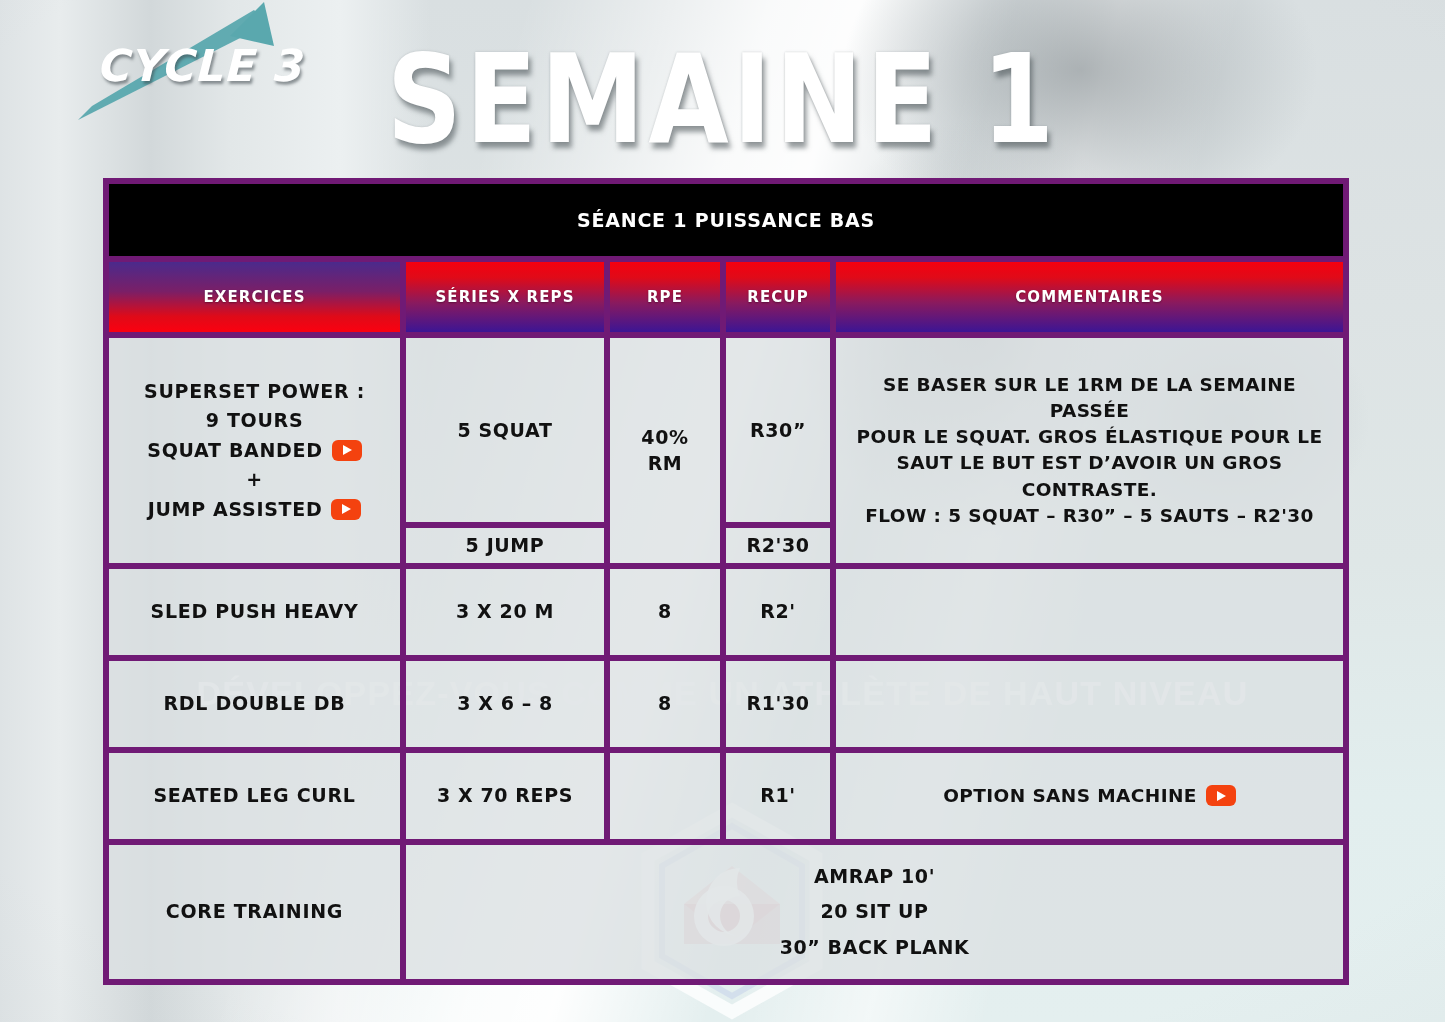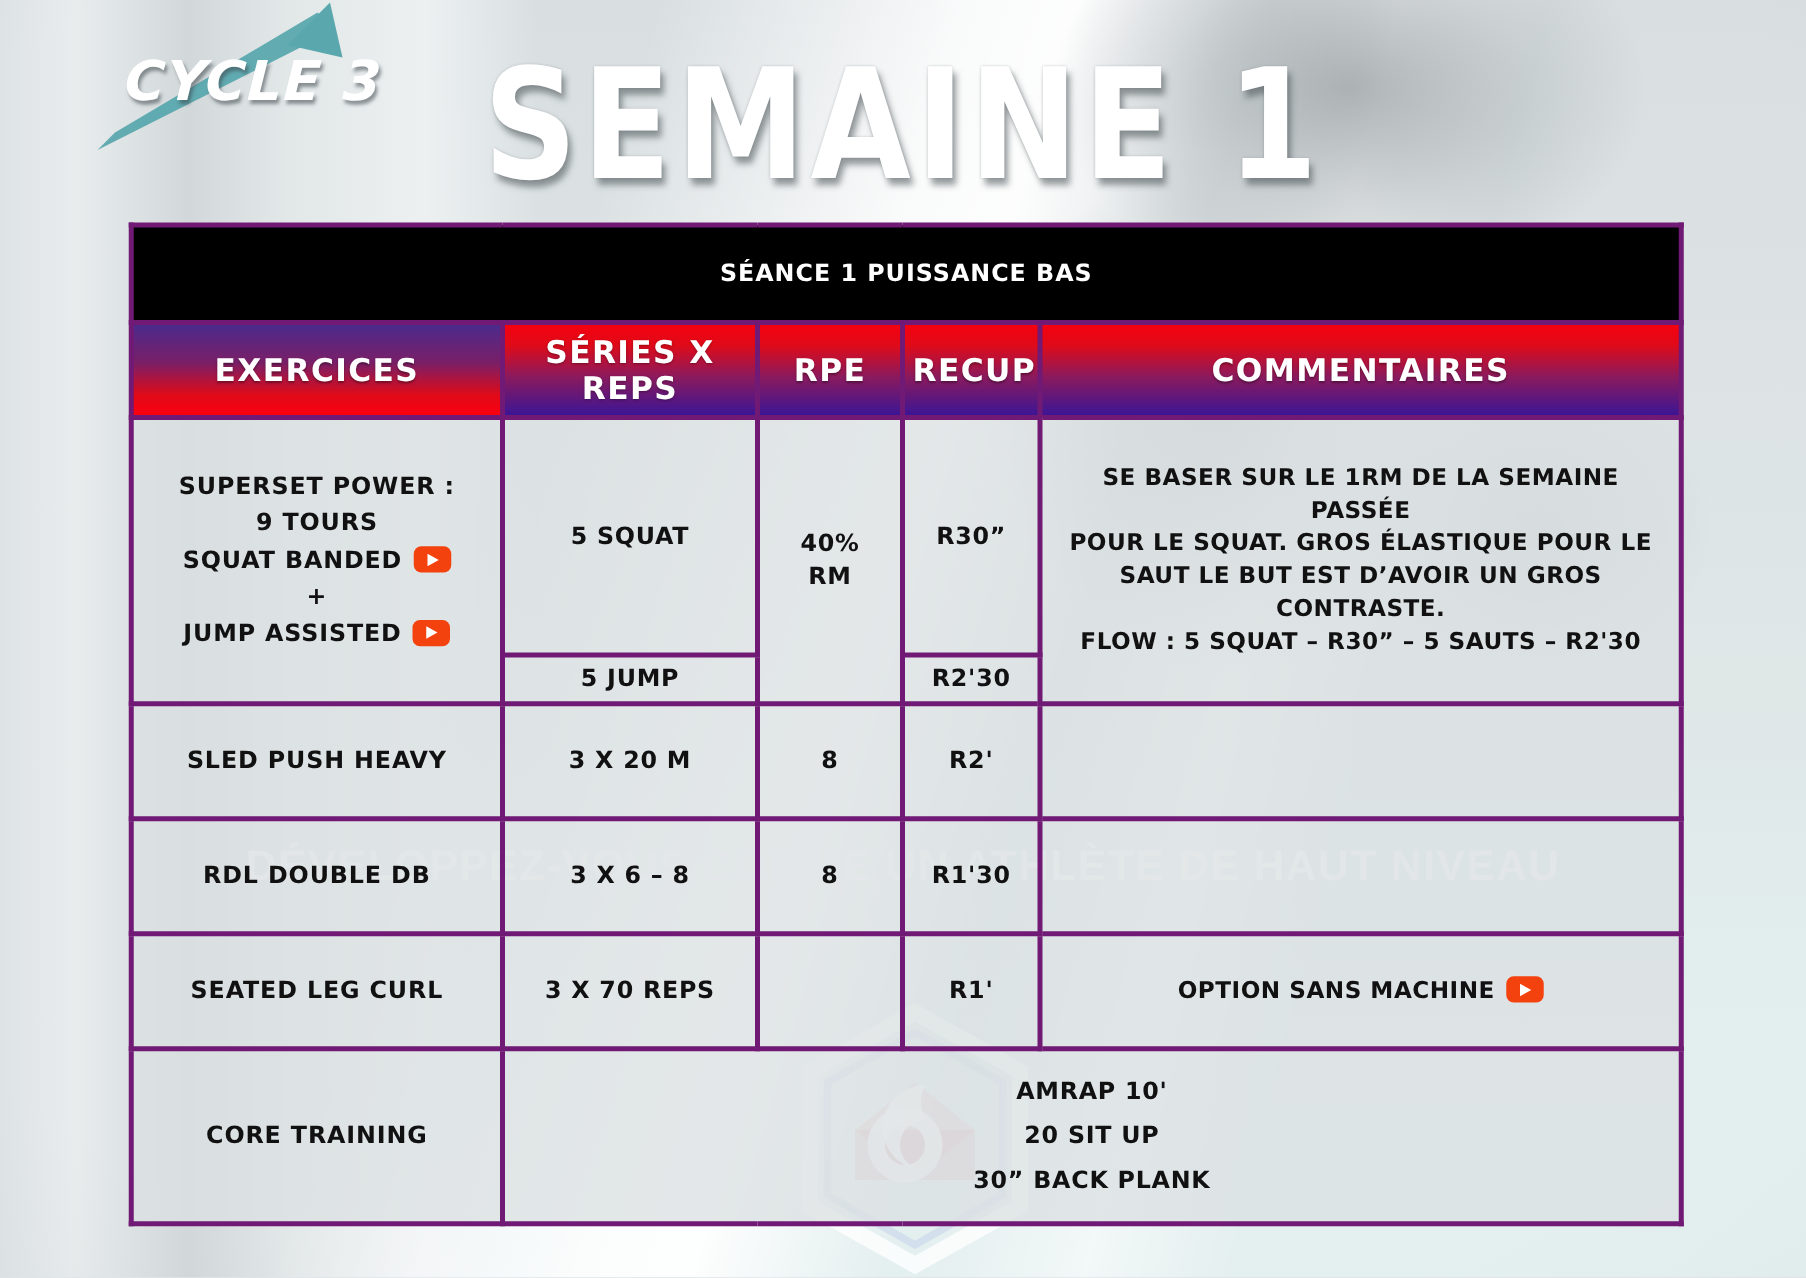--- a/index.html
+++ b/index.html
@@ -123,21 +123,21 @@
     left: 103px;
     top: 178px;
     width: 1240px;
     height: 750px;
     border: 3px solid #000;
     border-collapse: collapse;
     table-layout: fixed;
     background: rgba(222,226,228,.55);
   }
   #program-table td, #program-table th {
-    border: 4px solid #701a75;
+    border: 6px solid #701a75;
     text-align: center;
     vertical-align: middle;
     font-family: "DejaVu Sans", sans-serif;
     font-weight: 700;
     color: #111;
     background: rgba(218,223,225,.50);
     padding: 4px 6px;
   }
 
   
@@ -146,21 +146,21 @@
     color: #ffffff !important;
     height: 78px;
     font-size: 19px;
     letter-spacing: .8px;
   }
 
   
   .hdr {
     height: 76px;
     color: #ffffff !important;
-    font-size: 25px;
+    font-size: 15px;
     letter-spacing: 1.1px;
     text-shadow: 0 1px 2px rgba(0,0,0,.35);
   }
   .hdr-exercices { background: linear-gradient(180deg, #4b2a8c 0%, #7a1f67 42%, #e00a18 78%, #fb0010 100%) !important; }
   .hdr-rev       { background: linear-gradient(180deg, #f5000f 0%, #e00a18 22%, #8a1a5e 58%, #3c1594 100%) !important; }
 
   
   .cell {
     font-size: 19px;
     letter-spacing: .6px;

